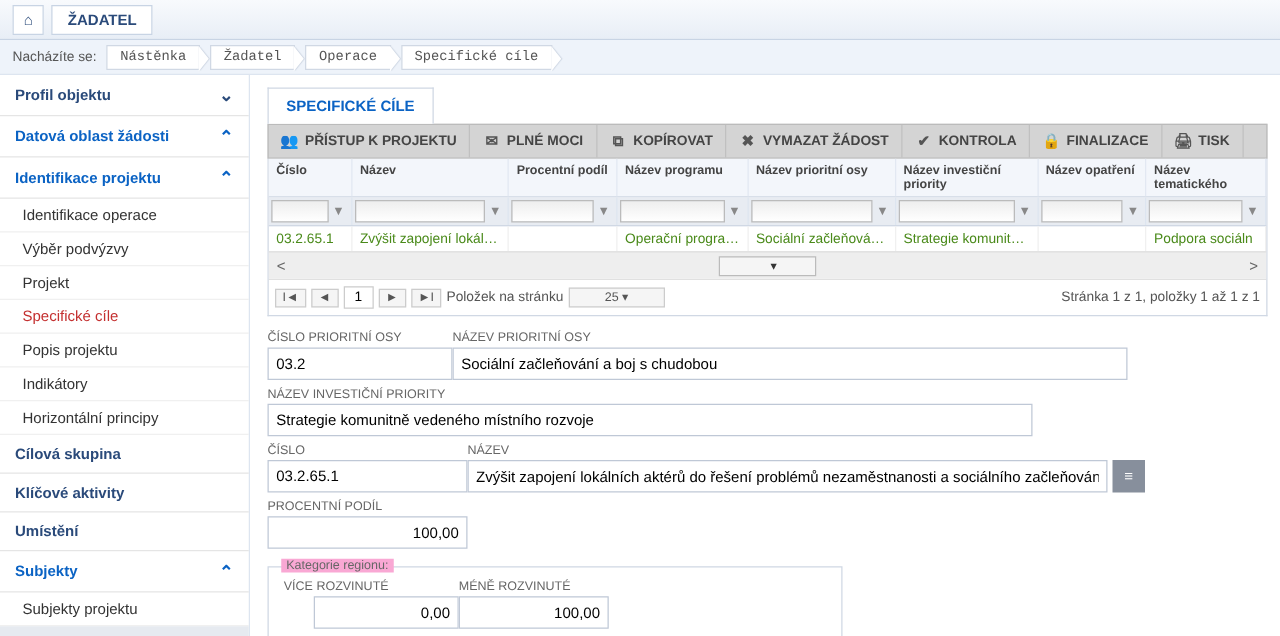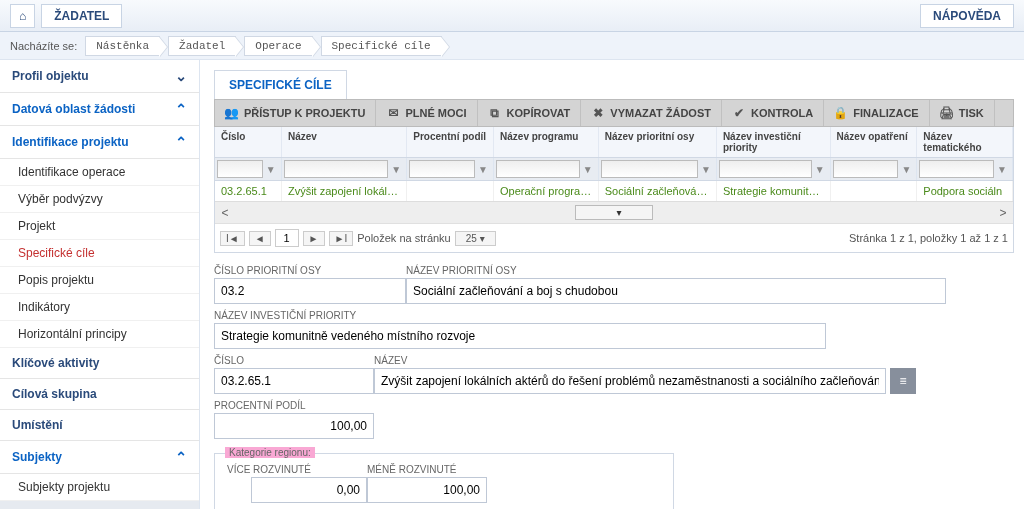--- a/index.html
+++ b/index.html
@@ -49,21 +49,20 @@
 .icon-sq { width: 26px; height: 26px; background: #878f9c; display: inline-flex; align-items: center; justify-content: center; color: #fff; cursor: pointer; }
 .fieldset { border: 1px solid #d0d8e4; margin-top: 14px; padding: 10px 12px; position: relative; width: 460px; }
 .c0{width:73px} .c1{width:138px} .c2{width:95px} .c3{width:115px} .c4{width:130px} .c5{width:125px} .c6{width:95px} .c7{width:105px}
 </style>
 </head>
 <body>
 
 <div class="topbar">
   <button class="btn btn-home">⌂</button>
   <button class="btn">ŽADATEL</button>
-  <button class="btn btn-right">NÁPOVĚDA</button>
 </div>
 
 <div class="breadcrumb">
   <span>Nacházíte se:</span>
   <span class="bc-item">Nástěnka</span>
   <span class="bc-item">Žadatel</span>
   <span class="bc-item">Operace</span>
   <span class="bc-item">Specifické cíle</span>
 </div>
 
@@ -82,24 +81,24 @@
         <span class="chev">⌃</span>
       </div>
     <div class="sb-item">Identifikace operace</div>
     <div class="sb-item">Výběr podvýzvy</div>
     <div class="sb-item">Projekt</div>
     <div class="sb-item red">Specifické cíle</div>
     <div class="sb-item">Popis projektu</div>
     <div class="sb-item">Indikátory</div>
     <div class="sb-item">Horizontální principy</div>
     <div class="sb-header">
+        <span>Cílová skupina</span>
+      </div>
+    <div class="sb-header">
         <span>Klíčové aktivity</span>
-      </div>
-    <div class="sb-header">
-        <span>Cílová skupina</span>
       </div>
     <div class="sb-header">
         <span>Umístění</span>
       </div>
     <div class="sb-header blue">
         <span>Subjekty</span>
         <span class="chev">⌃</span>
       </div>
     <div class="sb-item">Subjekty projektu</div>
     <div class="sb-item active">CZ NACE</div>
@@ -201,28 +200,28 @@
           </div>
         <div class="scroll-arr">&gt;</div>
       </div>
       <div class="pager">
         <span class="pg-btn">I◄</span>
         <span class="pg-btn">◄</span>
         <input class="pg-input" value="1" style="">
         <span class="pg-btn">►</span>
         <span class="pg-btn">►I</span>
         <span>Položek na stránku</span>
-        <span class="pg-btn" style="padding:1px 10px"><span>25</span> ▾</span>
+        <span class="pg-btn" style="padding:1px 28px"><span>25</span> ▾</span>
         <span class="pager-info">Stránka 1 z 1, položky 1 až 1 z 1</span>
       </div>
     </div>
 
     <div class="form">
       <div class="form-row">
-        <div class="fld"><label>ČÍSLO PRIORITNÍ OSY</label><input readonly="" style="width: 192px;" value="03.2"></div>
+        <div class="fld"><label>ČÍSLO PRIORITNÍ OSY</label><input readonly="" style="width: 148px;" value="03.2"></div>
         <div class="fld"><label>NÁZEV PRIORITNÍ OSY</label><input readonly="" style="width: 540px;" value="Sociální začleňování a boj s chudobou"></div>
       </div>
       <div class="form-row">
         <div class="fld"><label>NÁZEV INVESTIČNÍ PRIORITY</label><input readonly="" style="width: 612px;" value="Strategie komunitně vedeného místního rozvoje"></div>
       </div>
       <div class="form-row">
         <div class="fld"><label>ČÍSLO</label><input readonly="" style="width: 160px;" value="03.2.65.1"></div>
         <div class="fld">
             <label>NÁZEV</label>
           <div style="display:flex;gap:4px;align-items:center">

